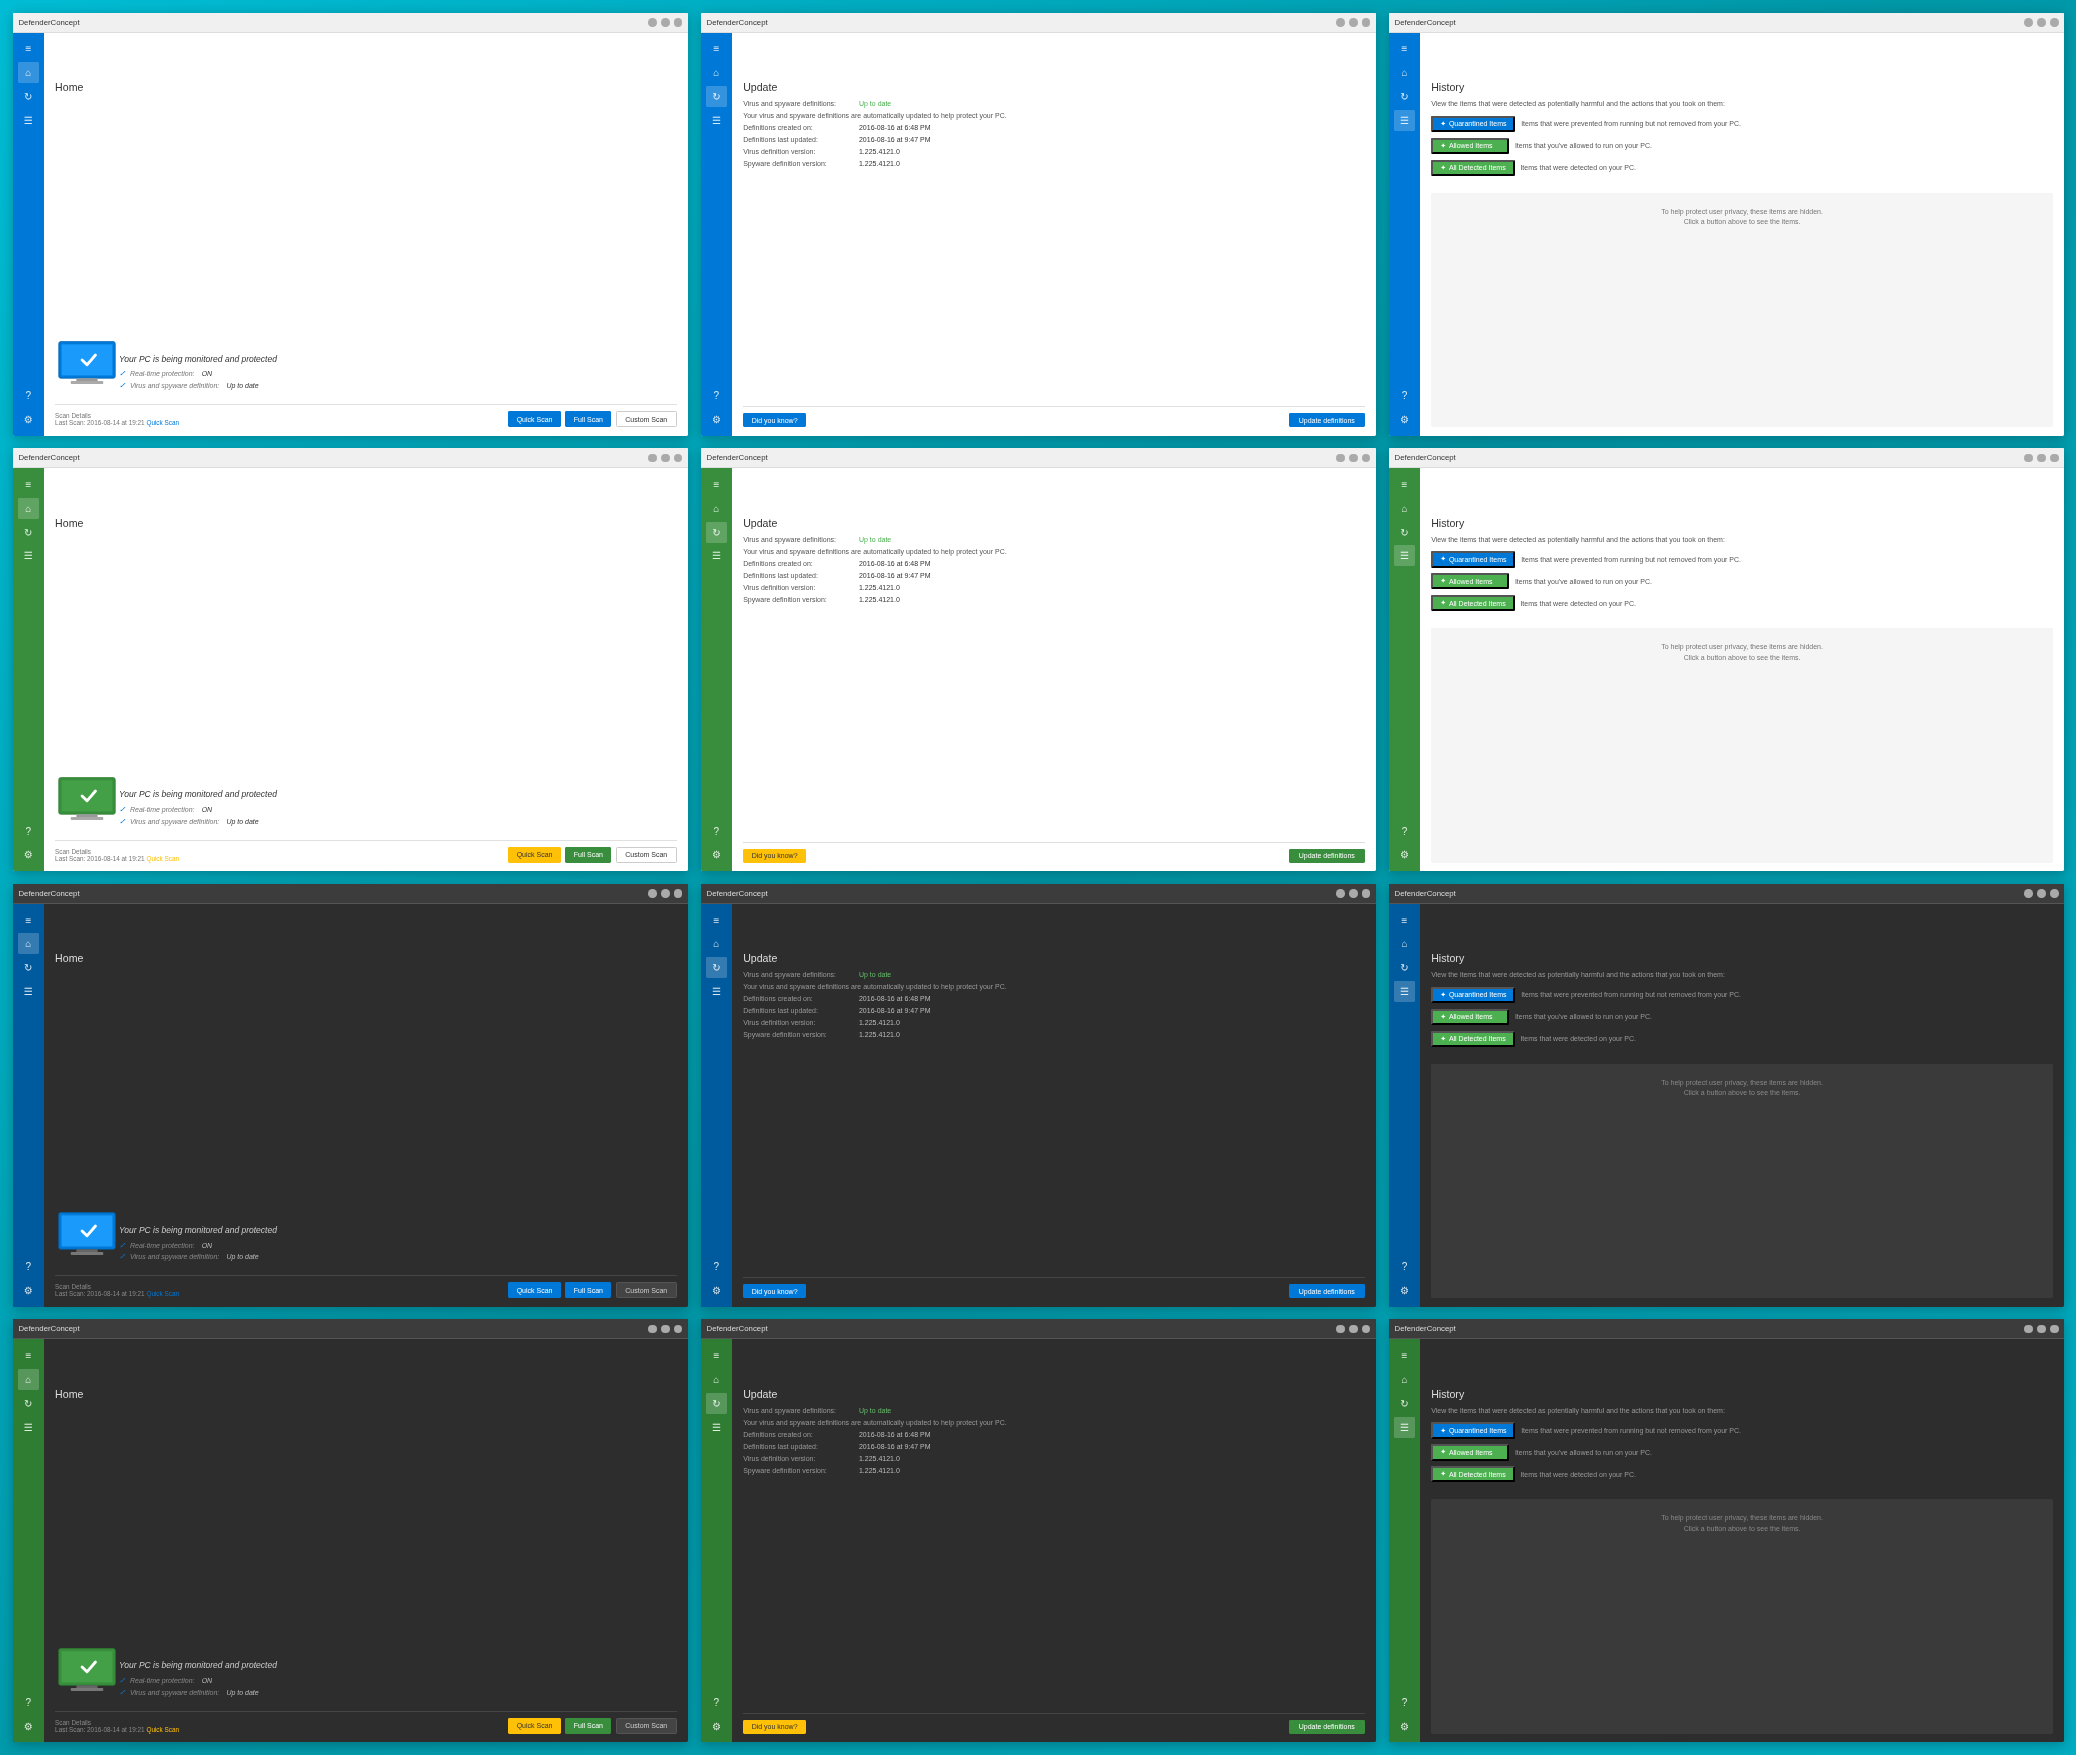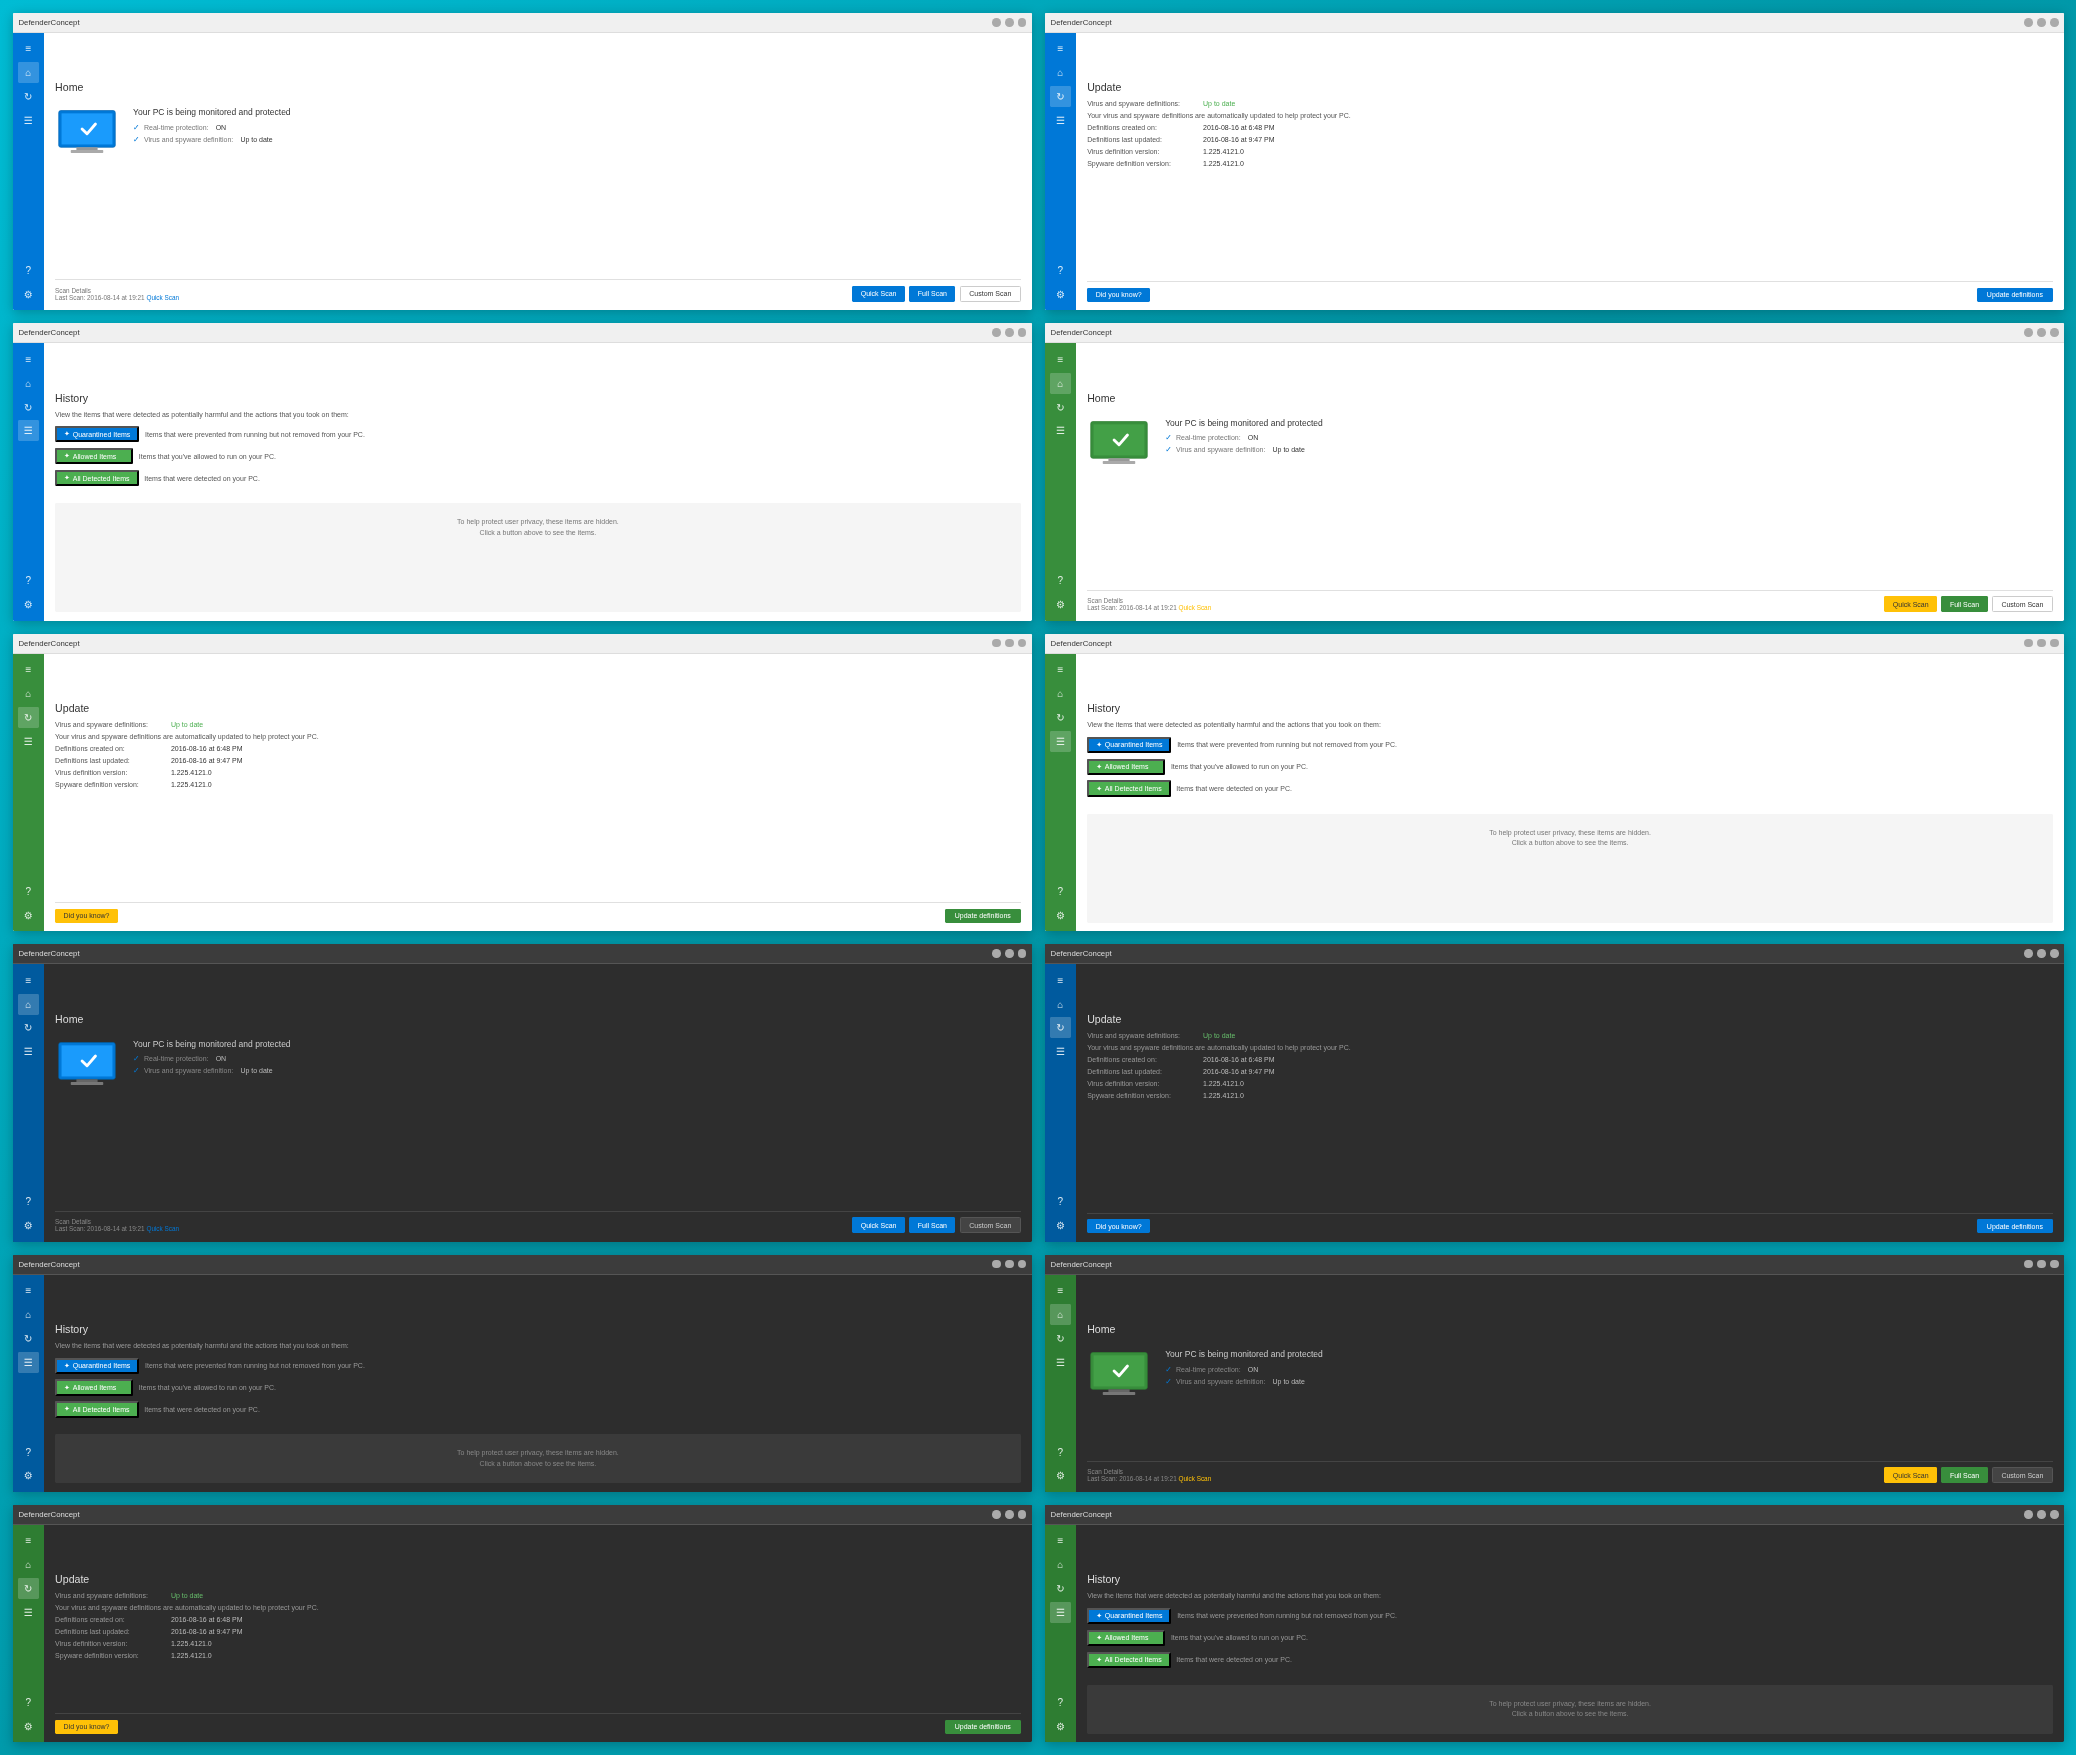--- a/index.html
+++ b/index.html
@@ -6,21 +6,21 @@
     body {
       background: linear-gradient(135deg, #00bcd4 0%, #0097a7 50%, #00acc1 100%);
       width: 2077px;
       height: 1755px;
       font-family: 'Segoe UI', Arial, sans-serif;
       overflow: hidden;
     }
 
     .grid-container {
       display: grid;
-      grid-template-columns: repeat(2, 1fr);
+      grid-template-columns: repeat(3, 1fr);
       grid-template-rows: repeat(4, 1fr);
       gap: 12.8px;
       padding: 12.8px;
       width: 100%;
       height: 100%;
     }
 
     
     .window {
       background: #fff;
@@ -126,24 +126,24 @@
       font-size: 10.6px;
       font-weight: 400;
       color: #333;
       margin-bottom: 7px;
     }
     .section-title-dark { color: #ddd; }
 
     
     .home-panel {
       display: flex;
-      align-items: flex-start;
-      gap: 14px;
+      align-items: flex-end;
       padding: 7px 0 11.3px 0;
       flex: 1;
+      font-style: italic;
     }
 
     .home-info h3 {
       font-size: 8.5px;
       font-weight: 500;
       color: #333;
       margin-bottom: 5.7px;
     }
     .home-info-dark h3 { color: #ccc; }
 

